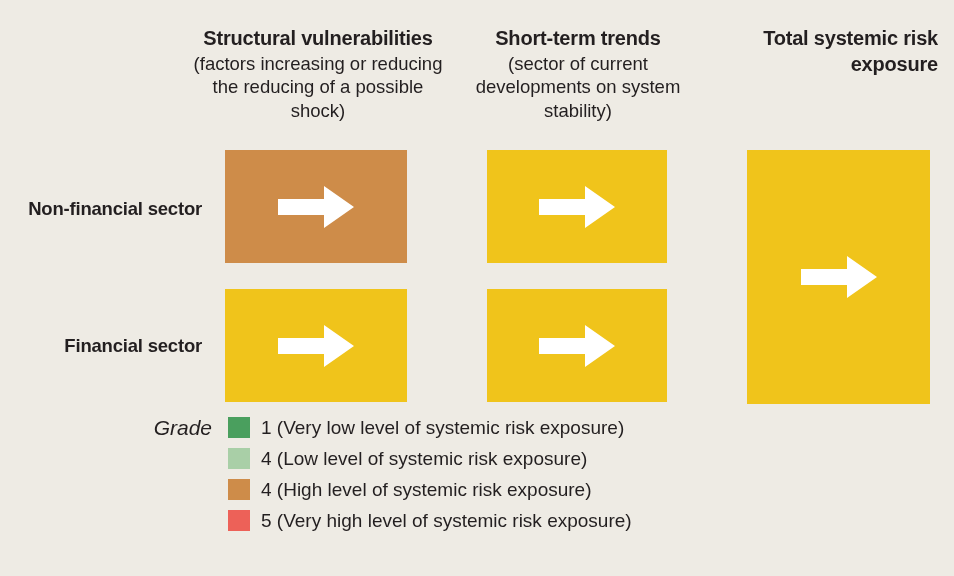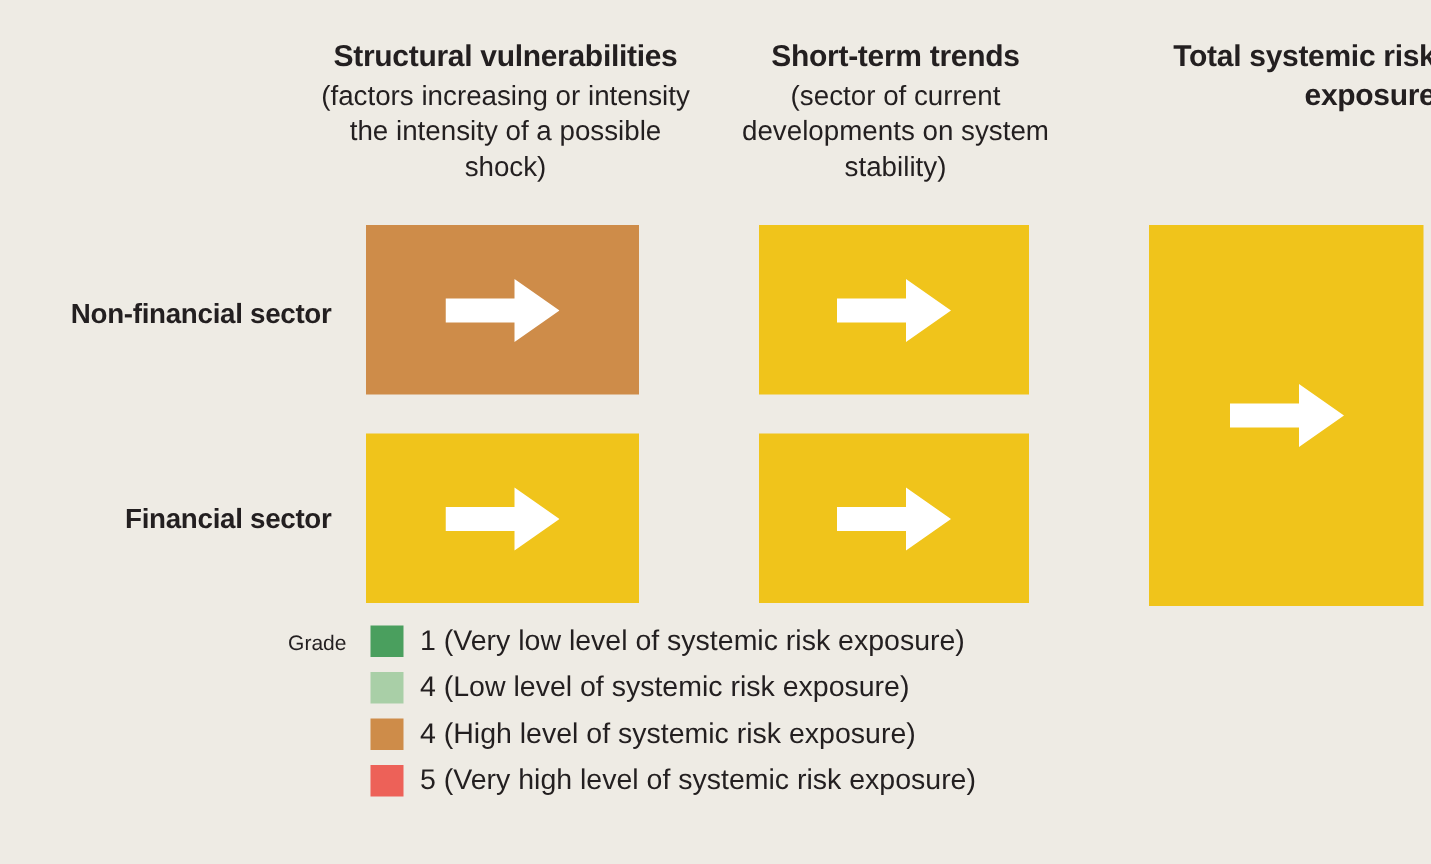--- a/index.html
+++ b/index.html
@@ -11,21 +11,20 @@
     height: 576px;
     background: #eeebe4;
     font-family: "Liberation Sans", sans-serif;
     color: #231f20;
     overflow: hidden;
     position: relative;
   }
   #root {
     position: absolute;
     inset: 0;
-    margin-left: 19px;
   }
 
   
   .col-header {
     position: absolute;
     text-align: center;
     line-height: 1.28;
   }
   .col-header .title {
     font-weight: bold;
@@ -88,22 +87,23 @@
     position: relative;
     height: 31px;
     display: flex;
     align-items: center;
   }
   .legend-grade-label {
     position: absolute;
     left: 0;
     width: 212px;
     text-align: right;
-    font-size: 14px;
+    font-size: 21px;
     font-weight: normal;
+    font-style: italic;
   }
   .legend-swatch {
     position: absolute;
     left: 228px;
     width: 22px;
     height: 21px;
   }
   .legend-text {
     position: absolute;
     left: 261px;
@@ -112,21 +112,21 @@
     text-align: center;
   }
 </style>
 </head>
 <body style="background-color: rgb(238, 235, 228);">
 
 <div id="root">
 
   <div class="col-header" id="hdr-structural">
     <span class="title">Structural vulnerabilities</span>
-    <span class="sub">(factors increasing or intensity the intensity of a possible shock)</span>
+    <span class="sub">(factors increasing or reducing the reducing of a possible shock)</span>
   </div>
 
   <div class="col-header" id="hdr-shortterm">
     <span class="title">Short-term trends</span>
     <span class="sub">(sector of current developments on system stability)</span>
   </div>
 
   <div class="col-header" id="hdr-total">
     <span class="title">Total systemic risk exposure</span>
   </div>

